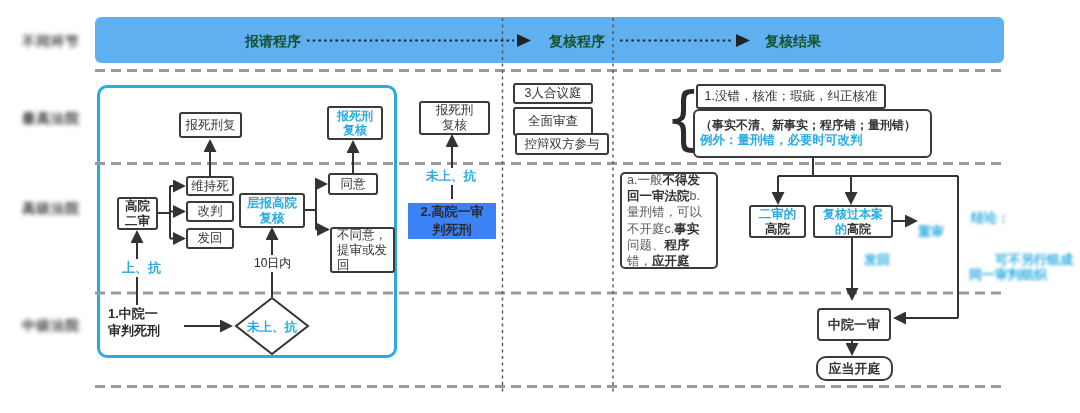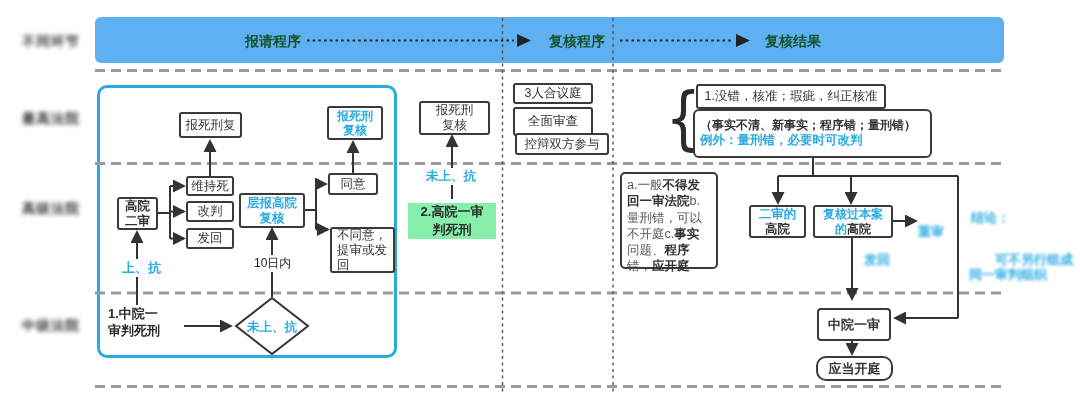--- a/index.html
+++ b/index.html
@@ -171,21 +171,21 @@
 
 <div class="bx" style="left:419px;top:101px;width:71px;height:34px;">
   <div>
     <div>报死刑</div>
     <div>复核</div>
   </div>
 </div>
 
 <span class="freetext blue bold" style="left:424px;top:168px;font-size:12.5px;">未上、抗</span>
 
-<div class="abs bold" style="left:408px;top:203px;width:88px;text-align:center;font-size:13px;line-height:1.4;z-index:2;background:#86efac;">
+<div class="abs bold" style="left:408px;top:203px;width:88px;text-align:center;font-size:13px;line-height:1.4;z-index:2;background:#3b82f6;">
   <div>2.高院一审</div>
   <div>判死刑</div>
 </div>
 
 <div class="bx" style="left:513px;top:83px;width:80px;height:21px;">
   <span>3人合议庭</span>
 </div>
 <div class="bx" style="left:513px;top:107px;width:80px;height:29px;">
   <span>全面审查</span>
 </div>
@@ -199,21 +199,21 @@
   <span>1.没错，核准；瑕疵，纠正核准</span>
 </div>
 
 <div class="bx thick leftalign" style="left:693px;top:109px;width:239px;height:49px;border-radius:6px;padding:2px 5px;">
   <div style="line-height:1.25;">
     <div class="bold" style="font-size:12px;">（事实不清、新事实；程序错；量刑错）</div>
     <div class="bold blue" style="font-size:12.5px;">例外：量刑错，必要时可改判</div>
   </div>
 </div>
 
-<div class="bx thick leftalign" style="left:620px;top:172px;width:98px;height:97px;border-radius:5px;padding:3px 5px;align-items:flex-start;">
+<div class="bx thick leftalign" style="left:620px;top:172px;width:98px;height:97px;border-radius:5px;padding:3px 5px;align-items:center;">
   <div style="line-height:1.3;">
     <span class="gray">a.一般</span><span class="bold">不得发回一审法院</span><span class="gray">b.量刑错，可以不开庭</span><span class="gray">c.</span><span class="bold">事实</span><span class="gray">问题、</span><span class="bold">程序</span><span class="gray">错，</span><span class="bold">应开庭</span>
   </div>
 </div>
 
 <div class="bx thick bold" style="left:749px;top:205px;width:57px;height:33px;">
   <div>
     <div class="blue">二审的</div>
     <div>高院</div>
   </div>

